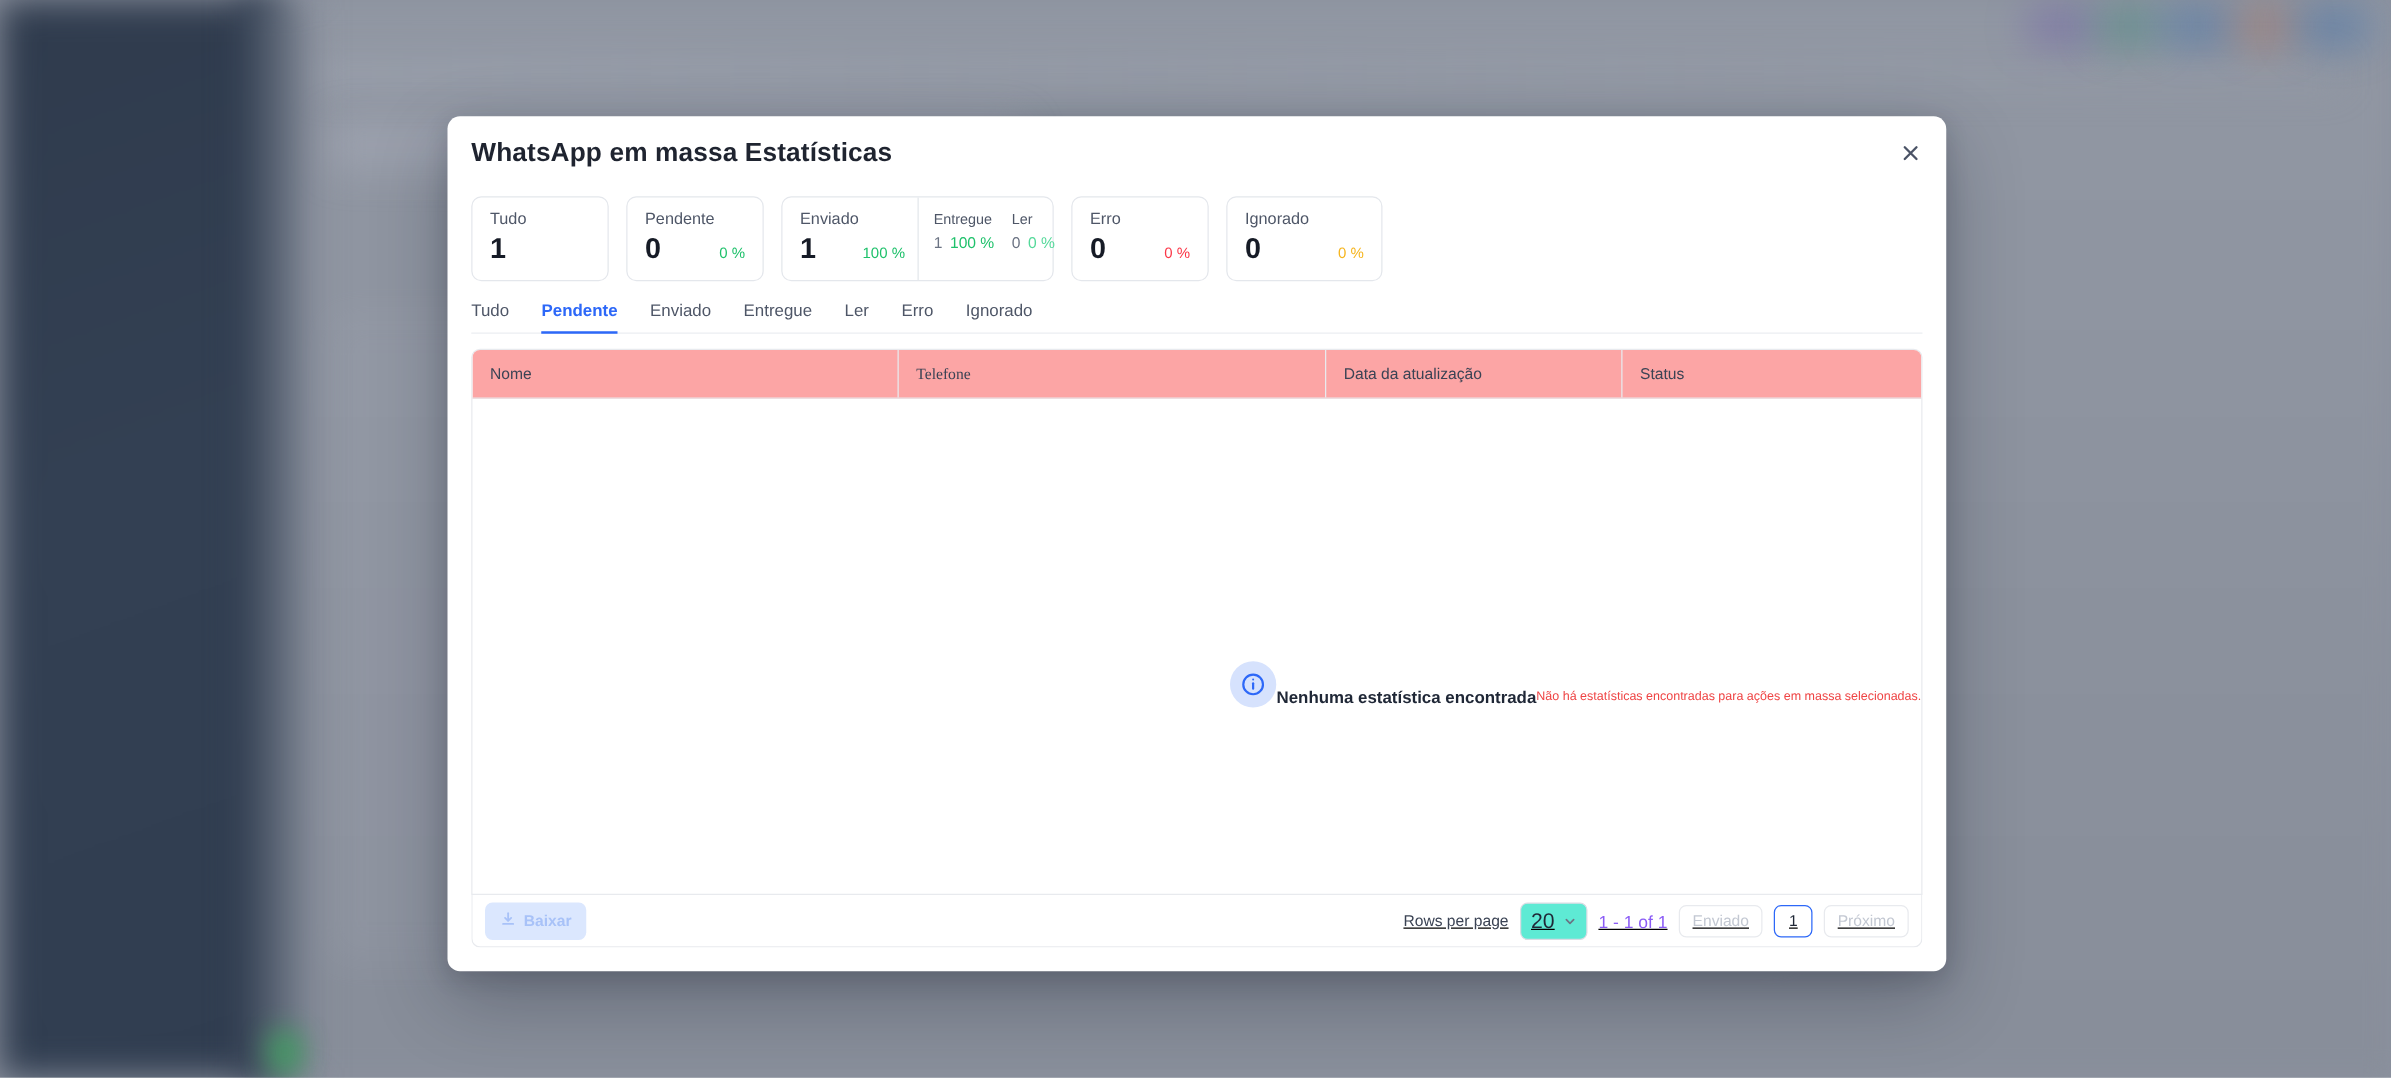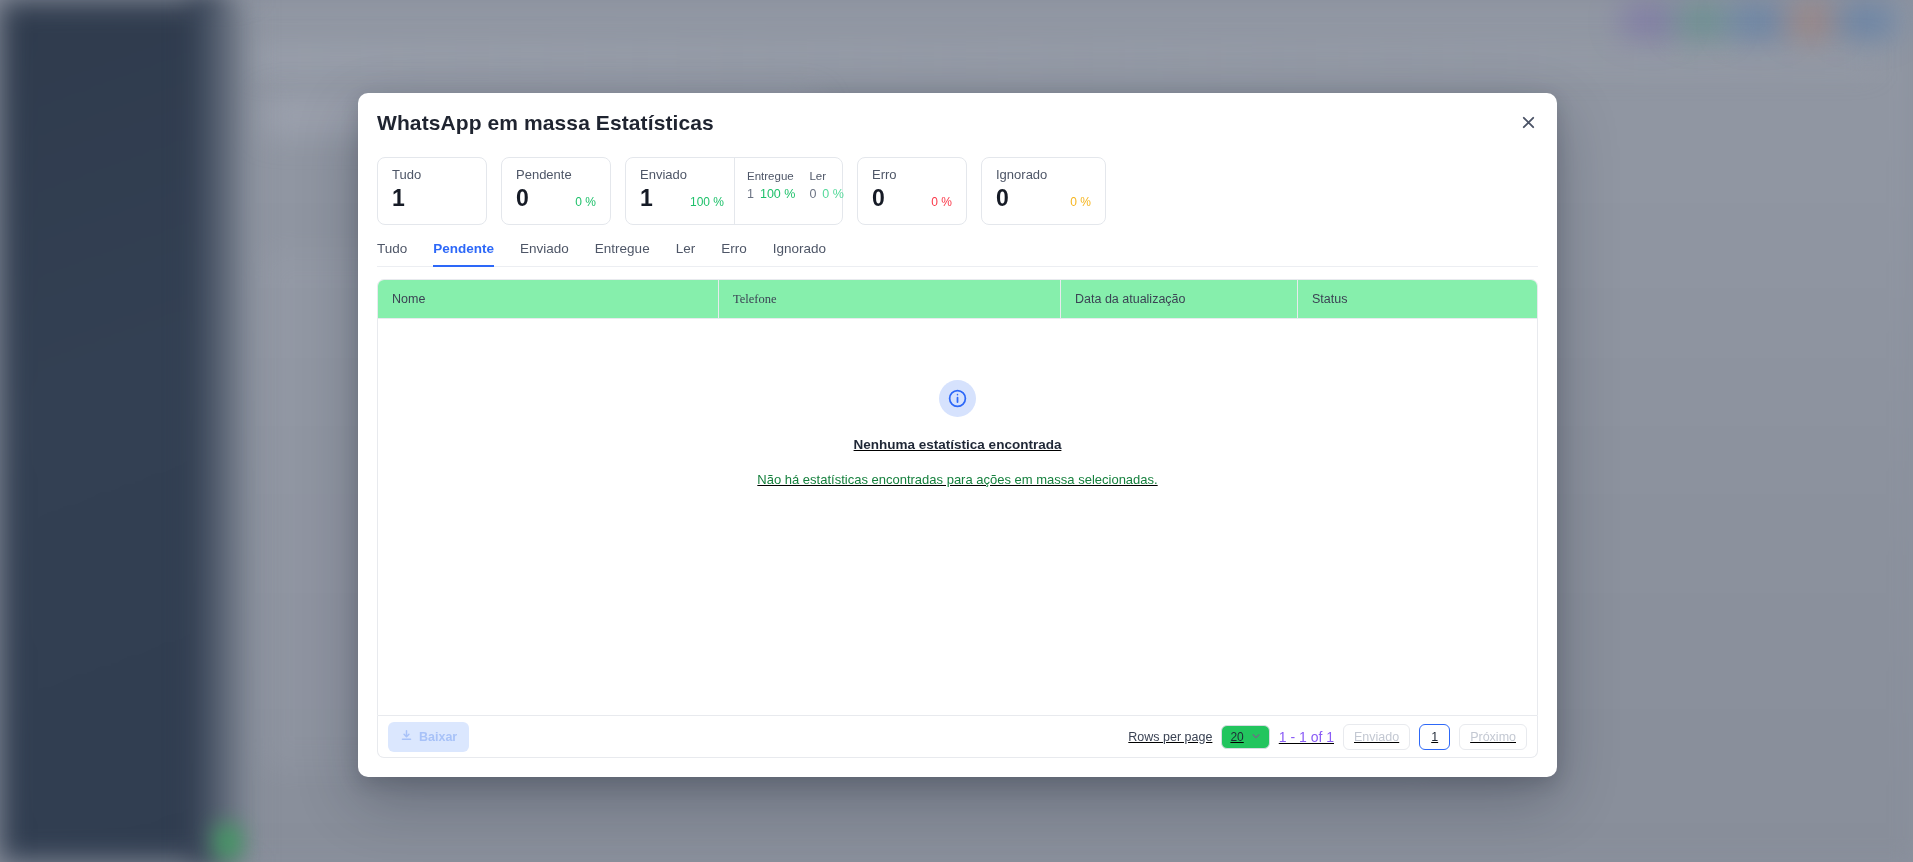--- a/index.html
+++ b/index.html
@@ -155,50 +155,49 @@
   .table-wrap {
     position: absolute; left: 19px; top: 186px;
     width: 1161px; height: 437px;
     border: 1px solid #e8eaee;
     border-radius: 7px 7px 0 0;
     background: #fff;
     overflow: hidden;
   }
   .thead {
     display: flex; height: 39px; align-items: center;
-    background: #86efac; border-bottom: 1px solid #e8eaee;
+    background: #fca5a5; border-bottom: 1px solid #e8eaee;
   }
   .th {
     font-size: 12.5px; color: #3b4354; font-weight: 400;
     padding-left: 14px; height: 100%; display: flex; align-items: center;
   }
   .th + .th { border-left: 1px solid #e8eaee; }
   .col-nome { width: 340px; }
   .col-tel  { width: 342px; font-family: Liberation Serif, serif; }
   .col-stat { width: 240px; }
   .col-data { flex: 1; }
 
   .empty-state {
     height: 396px;
-    display: flex; flex-direction: column;
-    align-items: center; justify-content: flex-start;
+    display: flex; flex-direction: row;
+    align-items: center; justify-content: flex-end;
     padding-top: 61px;
-    text-decoration: underline;
   }
   .info-circle {
     width: 37px; height: 37px; border-radius: 50%;
     background: #d6e2fd;
     display: flex; align-items: center; justify-content: center;
   }
   .info-circle svg { width: 21px; height: 21px; }
   .empty-title {
     margin-top: 20px; font-size: 13.5px; font-weight: 700; color: #1f2736;
   }
   .empty-sub {
-    margin-top: 20px; font-size: 13px; color: #15803d;
+    margin-top: 20px; font-size: 10px; color: #ef4444;
   }
 
   
   .footer {
     position: absolute; left: 19px; top: 623px;
     width: 1161px; height: 42px;
     border: 1px solid #e8eaee; border-top: none;
     border-radius: 0 0 7px 7px;
     background: #fff;
     display: flex; align-items: center;
@@ -212,22 +211,22 @@
     padding: 7px 12px; cursor: default;
     font-family: inherit;
   }
   .btn-baixar svg { width: 13px; height: 13px; }
 
   .pager { margin-left: auto; display: flex; align-items: center; gap: 9px; text-decoration: underline; }
   .rpp-label { font-size: 12.5px; color: #3b4354; }
   .rpp-select {
     display: inline-flex; align-items: center; gap: 7px;
     border: 1px solid #d8dce3; border-radius: 6px;
-    padding: 4px 8px; font-size: 12px; color: #1f2736;
-    background: #22c55e; cursor: pointer;
+    padding: 4px 8px; font-size: 17px; color: #1f2736;
+    background: #5eead4; cursor: pointer;
   }
   .rpp-select svg { width: 10px; height: 10px; color: #6b7383; }
   .range-label { font-size: 14px; color: #8b5cf6; }
   .pg-btn {
     border: 1px solid #e8eaee; background: #fff;
     border-radius: 6px; padding: 5px 10px;
     font-size: 12.5px; color: #c3c8d2; font-family: inherit;
     cursor: default;
   }
   .pg-num {

